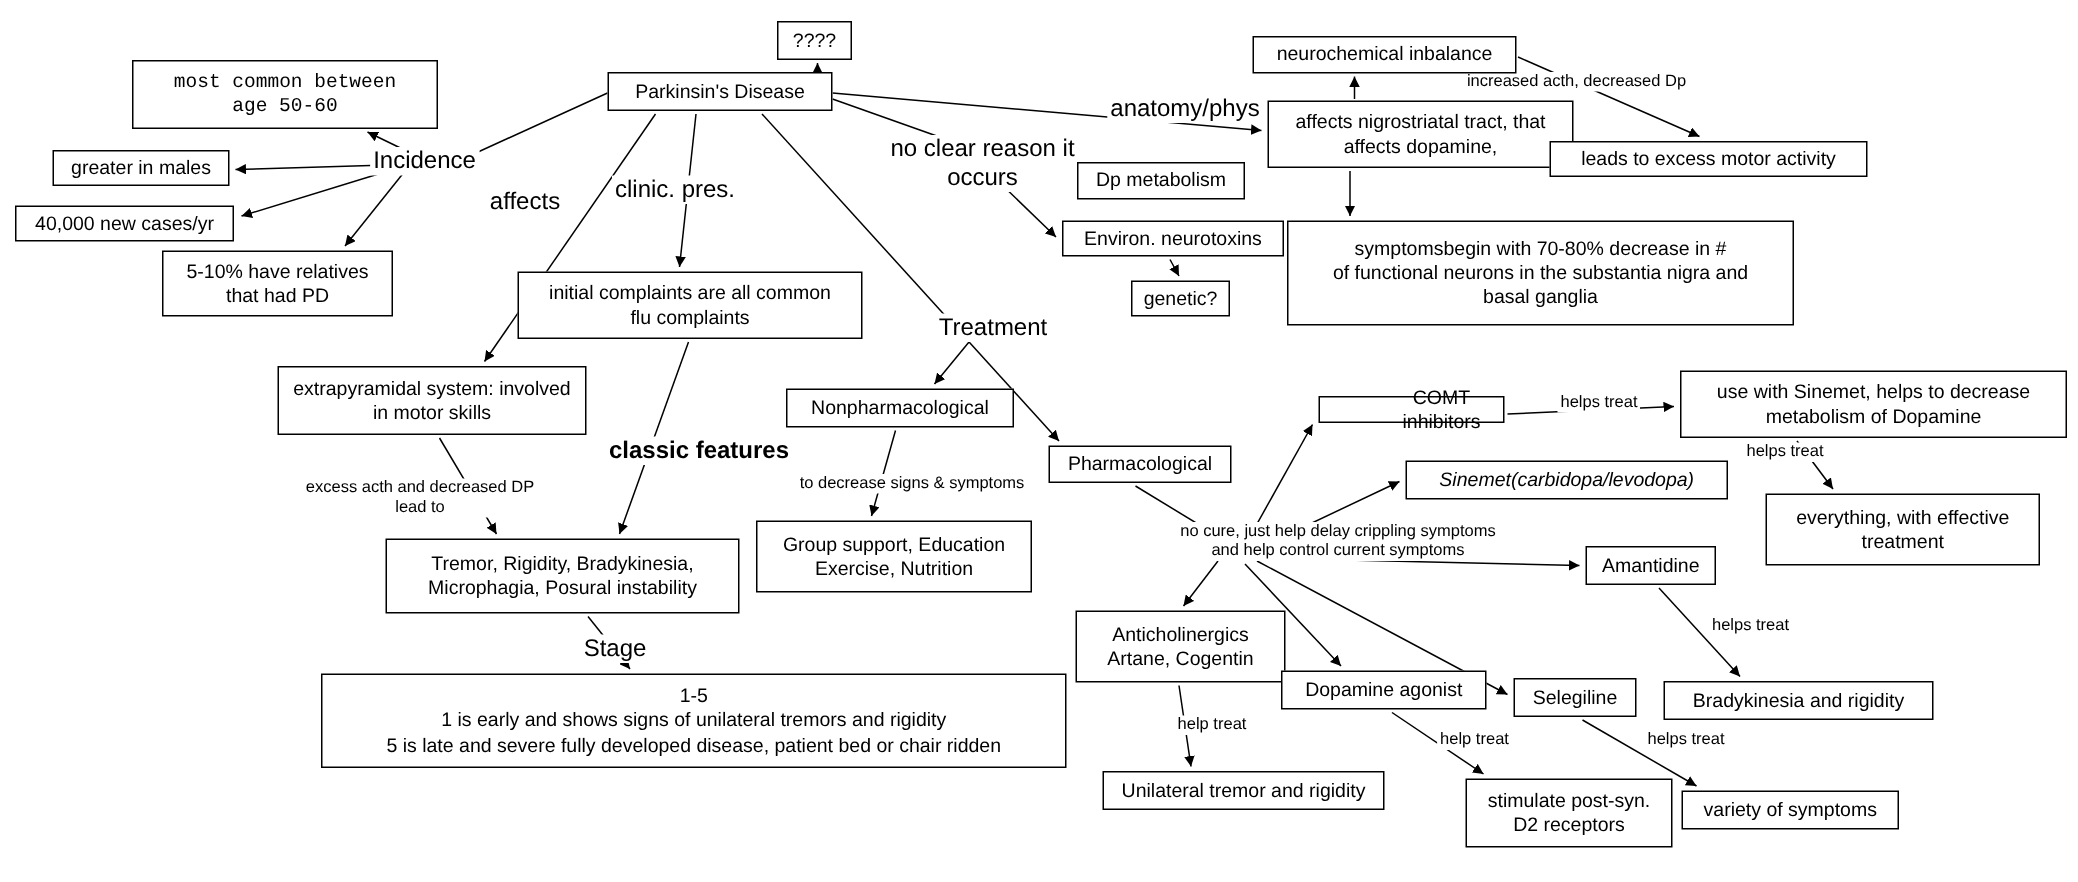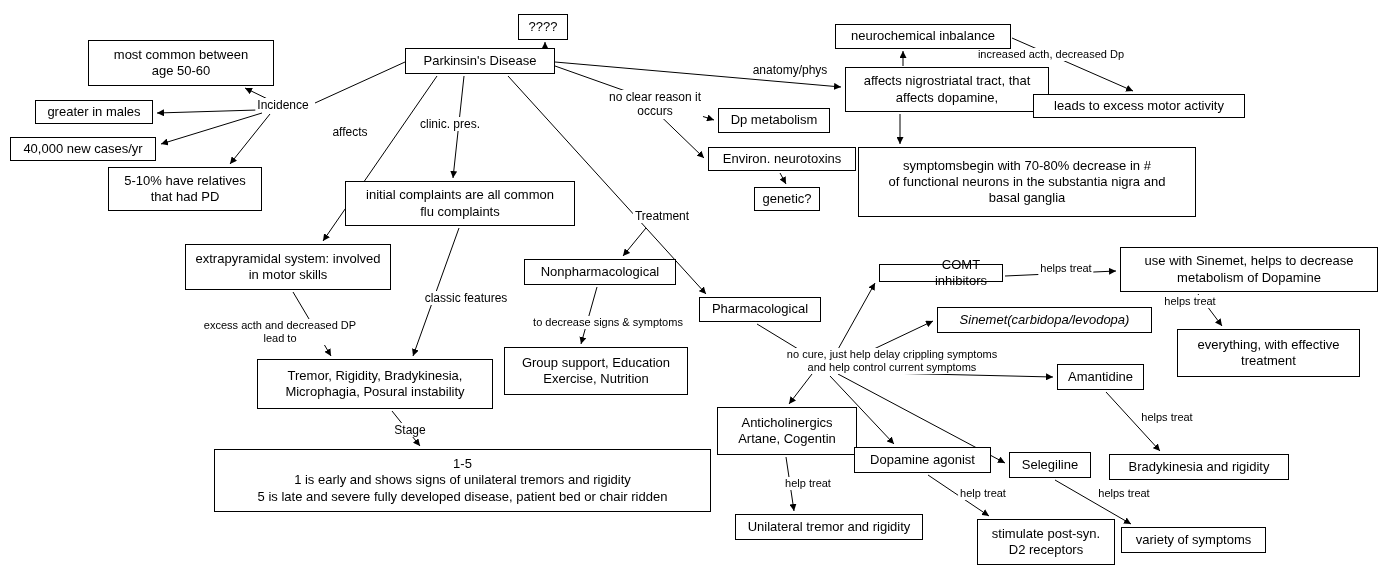--- a/index.html
+++ b/index.html
@@ -13,21 +13,21 @@
   #label-layer{z-index:2;}
   #node-layer{z-index:3;pointer-events:none;}
   .node{
     position:absolute;box-sizing:border-box;border:1px solid #000;background:#fff;
     display:flex;align-items:center;justify-content:center;text-align:center;
     font-size:13px;line-height:1.25;white-space:pre-line;padding:1px 4px;
     pointer-events:auto;
   }
   .edge-label{
     position:absolute;transform:translateX(-50%);
-    font-size:12px;line-height:1.2;text-align:center;white-space:pre;
+    font-size:16px;line-height:1.2;text-align:center;white-space:pre;
     background:#fff;padding:0 2px;
   }
   .edge-label.small{font-size:11px;}
 </style>
 </head>
 <body>
 
 <div class="canvas">
   <svg id="edge-layer" class="edge-layer" width="1385" height="588" viewBox="0 0 1385 588">
     <defs>
@@ -73,38 +73,38 @@
     </svg>
   <div id="label-layer">
       <div class="edge-label" style="left: 283px; top: 98px;">Incidence</div>
       <div class="edge-label" style="left: 350px; top: 125px;">affects</div>
       <div class="edge-label" style="left: 450px; top: 117px;">clinic. pres.</div>
       <div class="edge-label" style="left: 790px; top: 63px;">anatomy/phys</div>
       <div class="edge-label small" style="left: 1051px; top: 48px;">increased acth, decreased Dp</div>
       <div class="edge-label" style="left: 655px; top: 90px;">no clear reason it
 occurs</div>
       <div class="edge-label" style="left: 662px; top: 209px;">Treatment</div>
-      <div class="edge-label" style="left: 466px; top: 291px;">classic features</div>
+      <div class="edge-label" style="left: 466px; top: 291px; font-weight: bold;">classic features</div>
       <div class="edge-label small" style="left: 280px; top: 319px;">excess acth and decreased DP
 lead to</div>
       <div class="edge-label small" style="left: 608px; top: 316px;">to decrease signs &amp; symptoms</div>
       <div class="edge-label small" style="left: 848px; top: 348px; margin-left: 44px;">no cure, just help delay crippling symptoms
 and help control current symptoms</div>
       <div class="edge-label small" style="left: 1066px; top: 262px;">helps treat</div>
       <div class="edge-label small" style="left: 1190px; top: 295px;">helps treat</div>
       <div class="edge-label small" style="left: 1167px; top: 411px;">helps treat</div>
       <div class="edge-label" style="left: 410px; top: 423px;">Stage</div>
       <div class="edge-label small" style="left: 808px; top: 477px;">help treat</div>
       <div class="edge-label small" style="left: 983px; top: 487px;">help treat</div>
       <div class="edge-label small" style="left: 1124px; top: 487px;">helps treat</div>
     </div>
   <div id="node-layer">
       <div class="node" style="left: 518px; top: 14px; width: 50px; height: 26px;">????</div>
       <div class="node" style="left: 405px; top: 48px; width: 150px; height: 26px;">Parkinsin's Disease</div>
-      <div class="node" style="left: 88px; top: 40px; width: 186px; height: 46px;">most common between
+      <div class="node" style="left: 88px; top: 40px; width: 204px; height: 46px; font-family: Liberation Mono, monospace;">most common between
 age 50-60</div>
       <div class="node" style="left: 35px; top: 100px; width: 118px; height: 24px;">greater in males</div>
       <div class="node" style="left: 10px; top: 137px; width: 146px; height: 24px;">40,000 new cases/yr</div>
       <div class="node" style="left: 108px; top: 167px; width: 154px; height: 44px;">5-10% have relatives
 that had PD</div>
       <div class="node" style="left: 835px; top: 24px; width: 176px; height: 25px;">neurochemical inbalance</div>
       <div class="node" style="left: 845px; top: 67px; width: 204px; height: 45px;">affects nigrostriatal tract, that
 affects dopamine,</div>
       <div class="node" style="left: 1033px; top: 94px; width: 212px; height: 24px;">leads to excess motor activity</div>
       <div class="node" style="left: 718px; top: 108px; width: 112px; height: 25px;">Dp metabolism</div>

